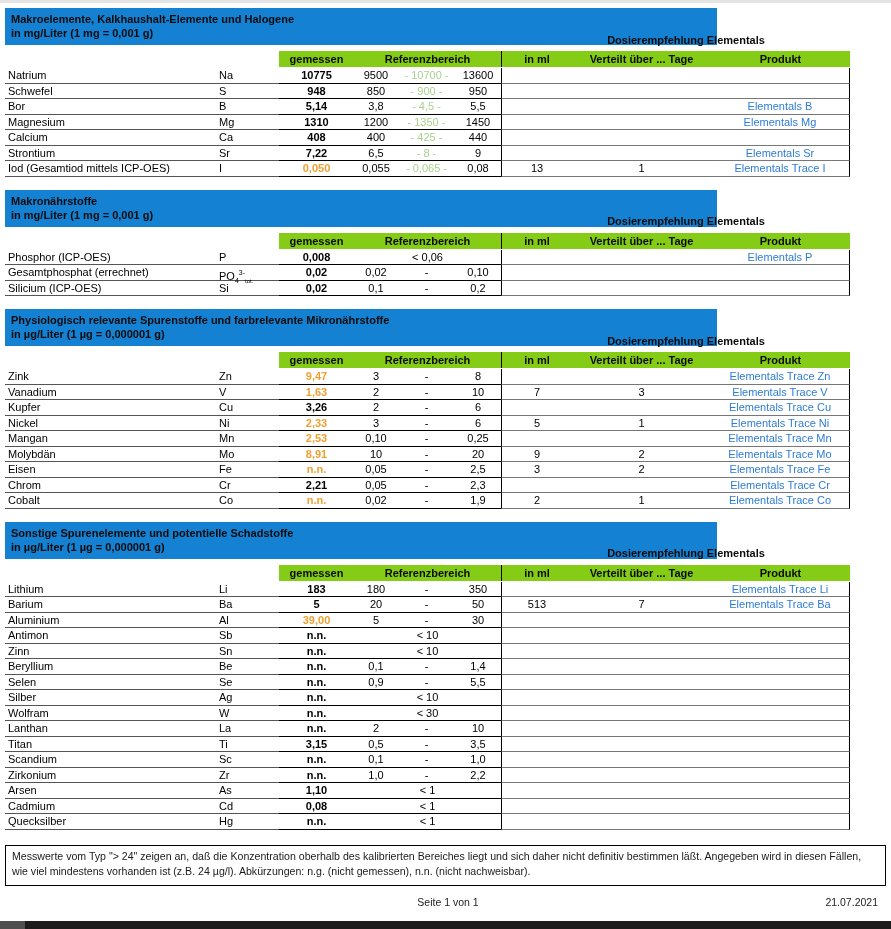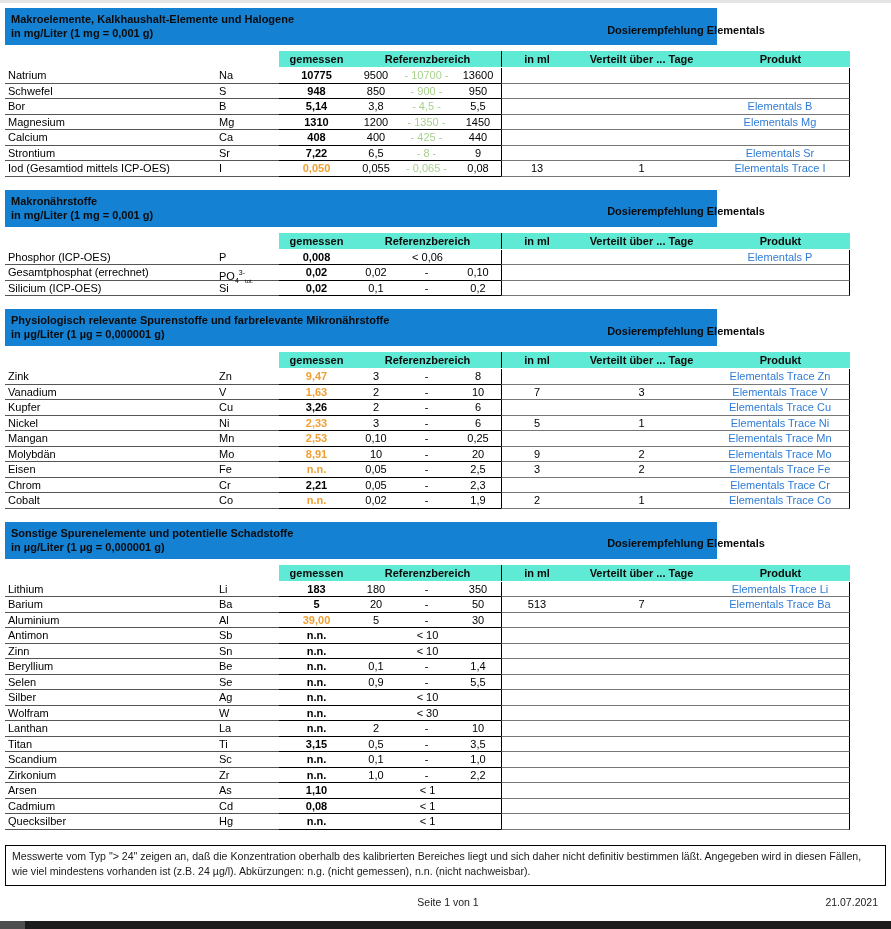--- a/index.html
+++ b/index.html
@@ -7,26 +7,26 @@
   body { font-family:"Liberation Sans", sans-serif; color:#000; }
   .page { position:relative; width:891px; height:929px; background:#fff; overflow:hidden; }
   .top-strip { height:3px; background:#e4e4e4; margin-bottom:5px; }
   .content { padding-left:5px; }
 
   
   .section { margin-bottom:13px; }
   .band { position:relative; width:712px; background:#1581D3; height:37px; padding:4px 0 0 6px; margin-bottom:6px; }
   .band-title { display:block; font-size:11px; font-weight:bold; color:#0b0b0b; line-height:14px; }
   .band-sub { display:block; font-size:11px; font-weight:bold; color:#0b0b0b; line-height:14px; }
-  .band-dosier { position:absolute; left:595px; top:3px; width:172px; height:100%; display:flex; align-items:center; justify-content:center; font-size:11px; font-weight:bold; color:#0b0b0b; }
+  .band-dosier { position:absolute; left:595px; top:13px; width:172px; height:100%; display:flex; align-items:center; justify-content:center; font-size:11px; font-weight:bold; color:#0b0b0b; }
 
   
   .row { display:grid; grid-template-columns:204px 70px 75px 44px 57px 46px 71px 139px 139px; width:848px; }
   .colhead { height:16px; line-height:16px; margin-bottom:1px; }
-  .colhead .ch { background:#5eead4; font-size:11px; font-weight:bold; text-align:center; color:#0b0b0b; }
+  .colhead .ch { background:#84cc16; font-size:11px; font-weight:bold; text-align:center; color:#0b0b0b; }
   .span3 { grid-column:span 3; }
 
   .c { font-size:11px; line-height:15px; height:15.5px; white-space:nowrap; overflow:visible; }
   .c.name { text-align:left; padding-left:3px; border-bottom:1px solid #555; }
   .c.sym  { text-align:left; padding-left:10px; border-bottom:1px solid #555; }
   .c.meas { text-align:center; font-weight:bold; border-bottom:1.5px solid #000; }
   .c.refmin,.c.refmid,.c.refmax,.c.refsingle { text-align:center; border-bottom:1.5px solid #000; }
   .c.inml { text-align:center; border-left:1.5px solid #000; border-bottom:1px solid #777; }
   .c.tage { text-align:center; border-bottom:1px solid #777; }
   .c.prod { text-align:center; border-bottom:1px solid #777; border-right:1px solid #000; color:#2E7CD6; }

